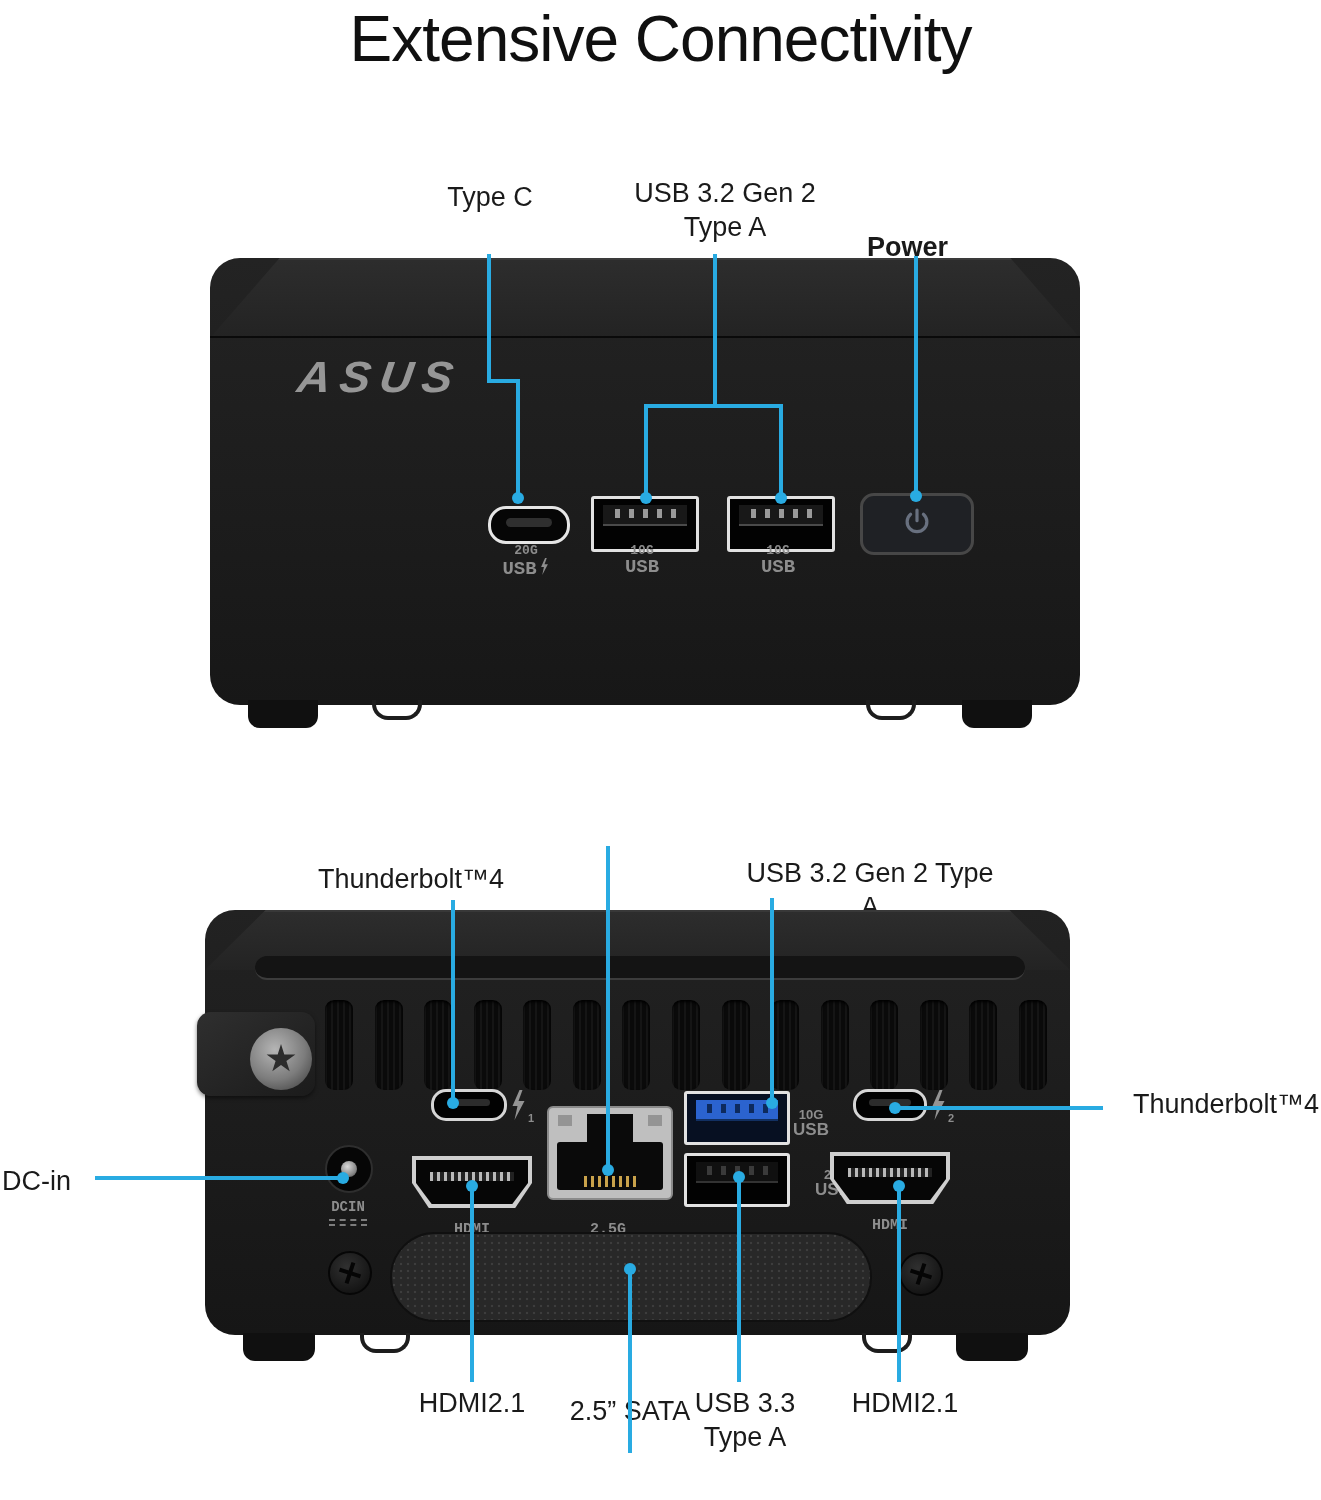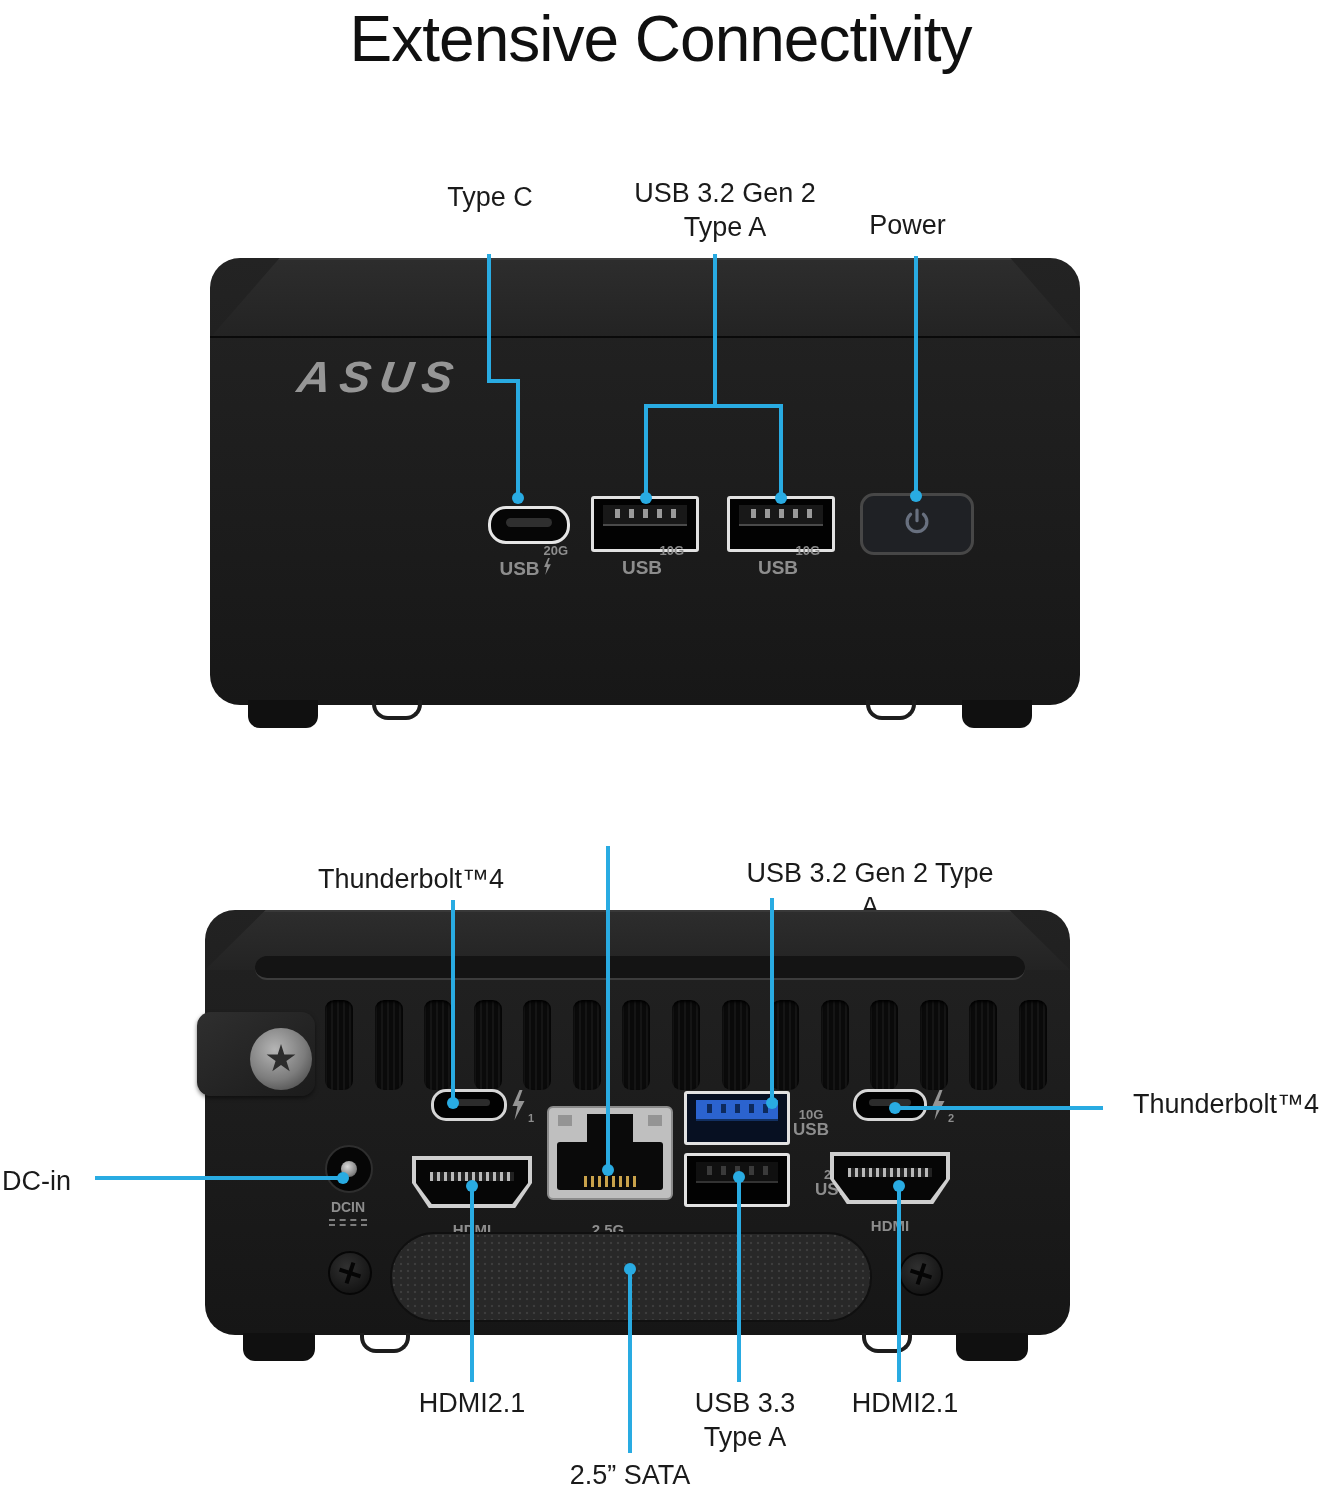--- a/index.html
+++ b/index.html
@@ -28,21 +28,21 @@
   .usbc-slot{position:absolute;left:50%;top:9px;transform:translateX(-50%);width:46px;height:9px;background:#2f2f2f;border-radius:5px;}
   .usba-port{position:absolute;border:3px solid #e2e2e2;border-radius:3px;background:#020202;}
   .tongue{position:absolute;left:9px;right:9px;top:6px;height:19px;background:#181818;border-bottom:2px solid #4a4a4a;}
   .tongue.blue{background:#2b63cf;border-bottom:2px solid #123062;}
   .tongue.dark{background:#101010;border-bottom:2px solid #333;}
   .pins{position:absolute;left:0;right:0;top:4px;display:flex;justify-content:center;gap:9px;}
   .pins i{display:block;width:5px;height:9px;background:#9a9a9a;}
   .pins.bluepins i{background:#0d2a5e;}
   .pins.darkpins i{background:#3a3a3a;}
   .power-btn{position:absolute;border:3px solid #474747;border-radius:14px;background:#1f2125;display:flex;align-items:center;justify-content:center;}
-  .port-label{position:absolute;color:#8d8d8d;text-align:right;font-weight:bold;}
+  .port-label{position:absolute;color:#8d8d8d;text-align:center;font-weight:bold;font-family:Liberation Mono, monospace;}
   .port-label .speed{font-size:13px;line-height:14px;display:block;}
   .port-label .usb{font-size:19px;line-height:19px;display:flex;align-items:center;justify-content:center;gap:2px;}
   .port-label-side{position:absolute;color:#8d8d8d;text-align:center;font-weight:bold;}
   .port-label-side .speed{font-size:13px;line-height:13px;display:block;}
   .port-label-side .usb{font-size:17px;line-height:17px;display:block;}
   .foot{position:absolute;background:#101010;border-radius:0 0 12px 12px;z-index:3;}
   .loop{position:absolute;border:4px solid #1d1d1d;border-top:none;border-radius:0 0 16px 16px;background:transparent;z-index:2;}
 
   
   .groove{position:absolute;background:#141414;border-radius:12px;border-bottom:2px solid #3c3c3c;}
@@ -82,21 +82,21 @@
 
 <h1 class="title">Extensive Connectivity</h1>
 
 <div class="callout-label" style="left:370px;top:180px;width:240px;">
   <div>Type C</div>
 </div>
 <div class="callout-label" style="left:610px;top:164px;width:230px;margin-top:12px;">
   <div>USB 3.2 Gen 2</div>
   <div>Type A</div>
 </div>
-<div class="callout-label" style="left:850px;top:208px;width:115px;">
+<div class="callout-label" style="left:850px;top:230px;width:115px;font-weight:bold;">
   <div>Power</div>
 </div>
 
 <div class="device" style="left:210px;top:258px;width:870px;height:447px;">
   <div class="top-face" style="height:78px;clip-path:polygon(0 100%,8% 0,92% 0,100% 100%);border-top:2px solid #3a3a3a;"></div>
   <div class="seam" style="top:78px;"></div>
   <div class="asus-logo" style="left:88px;top:92px;">ASUS</div>
 
   <div class="usbc-port" style="left:278px;top:248px;width:76px;height:32px;">
     <div class="usbc-slot"></div>
@@ -343,21 +343,21 @@
 </div>
 
 <div class="cdot" style="left:466px;top:1180px;"></div>
 <div class="cl v" style="left:470px;top:1186px;height:196px;"></div>
 <div class="callout-label" style="left:407px;top:1386px;width:130px;">
   <div>HDMI2.1</div>
 </div>
 
 <div class="cdot" style="left:624px;top:1263px;"></div>
 <div class="cl v" style="left:628px;top:1269px;height:184px;"></div>
-<div class="callout-label" style="left:550px;top:1458px;width:160px;">
+<div class="callout-label" style="left:550px;top:1394px;width:160px;">
   <div>2.5” SATA</div>
 </div>
 
 <div class="cdot" style="left:733px;top:1171px;"></div>
 <div class="cl v" style="left:737px;top:1177px;height:205px;"></div>
 <div class="callout-label" style="left:680px;top:1386px;width:130px;">
   <div>USB 3.3</div>
   <div>Type A</div>
 </div>
 

